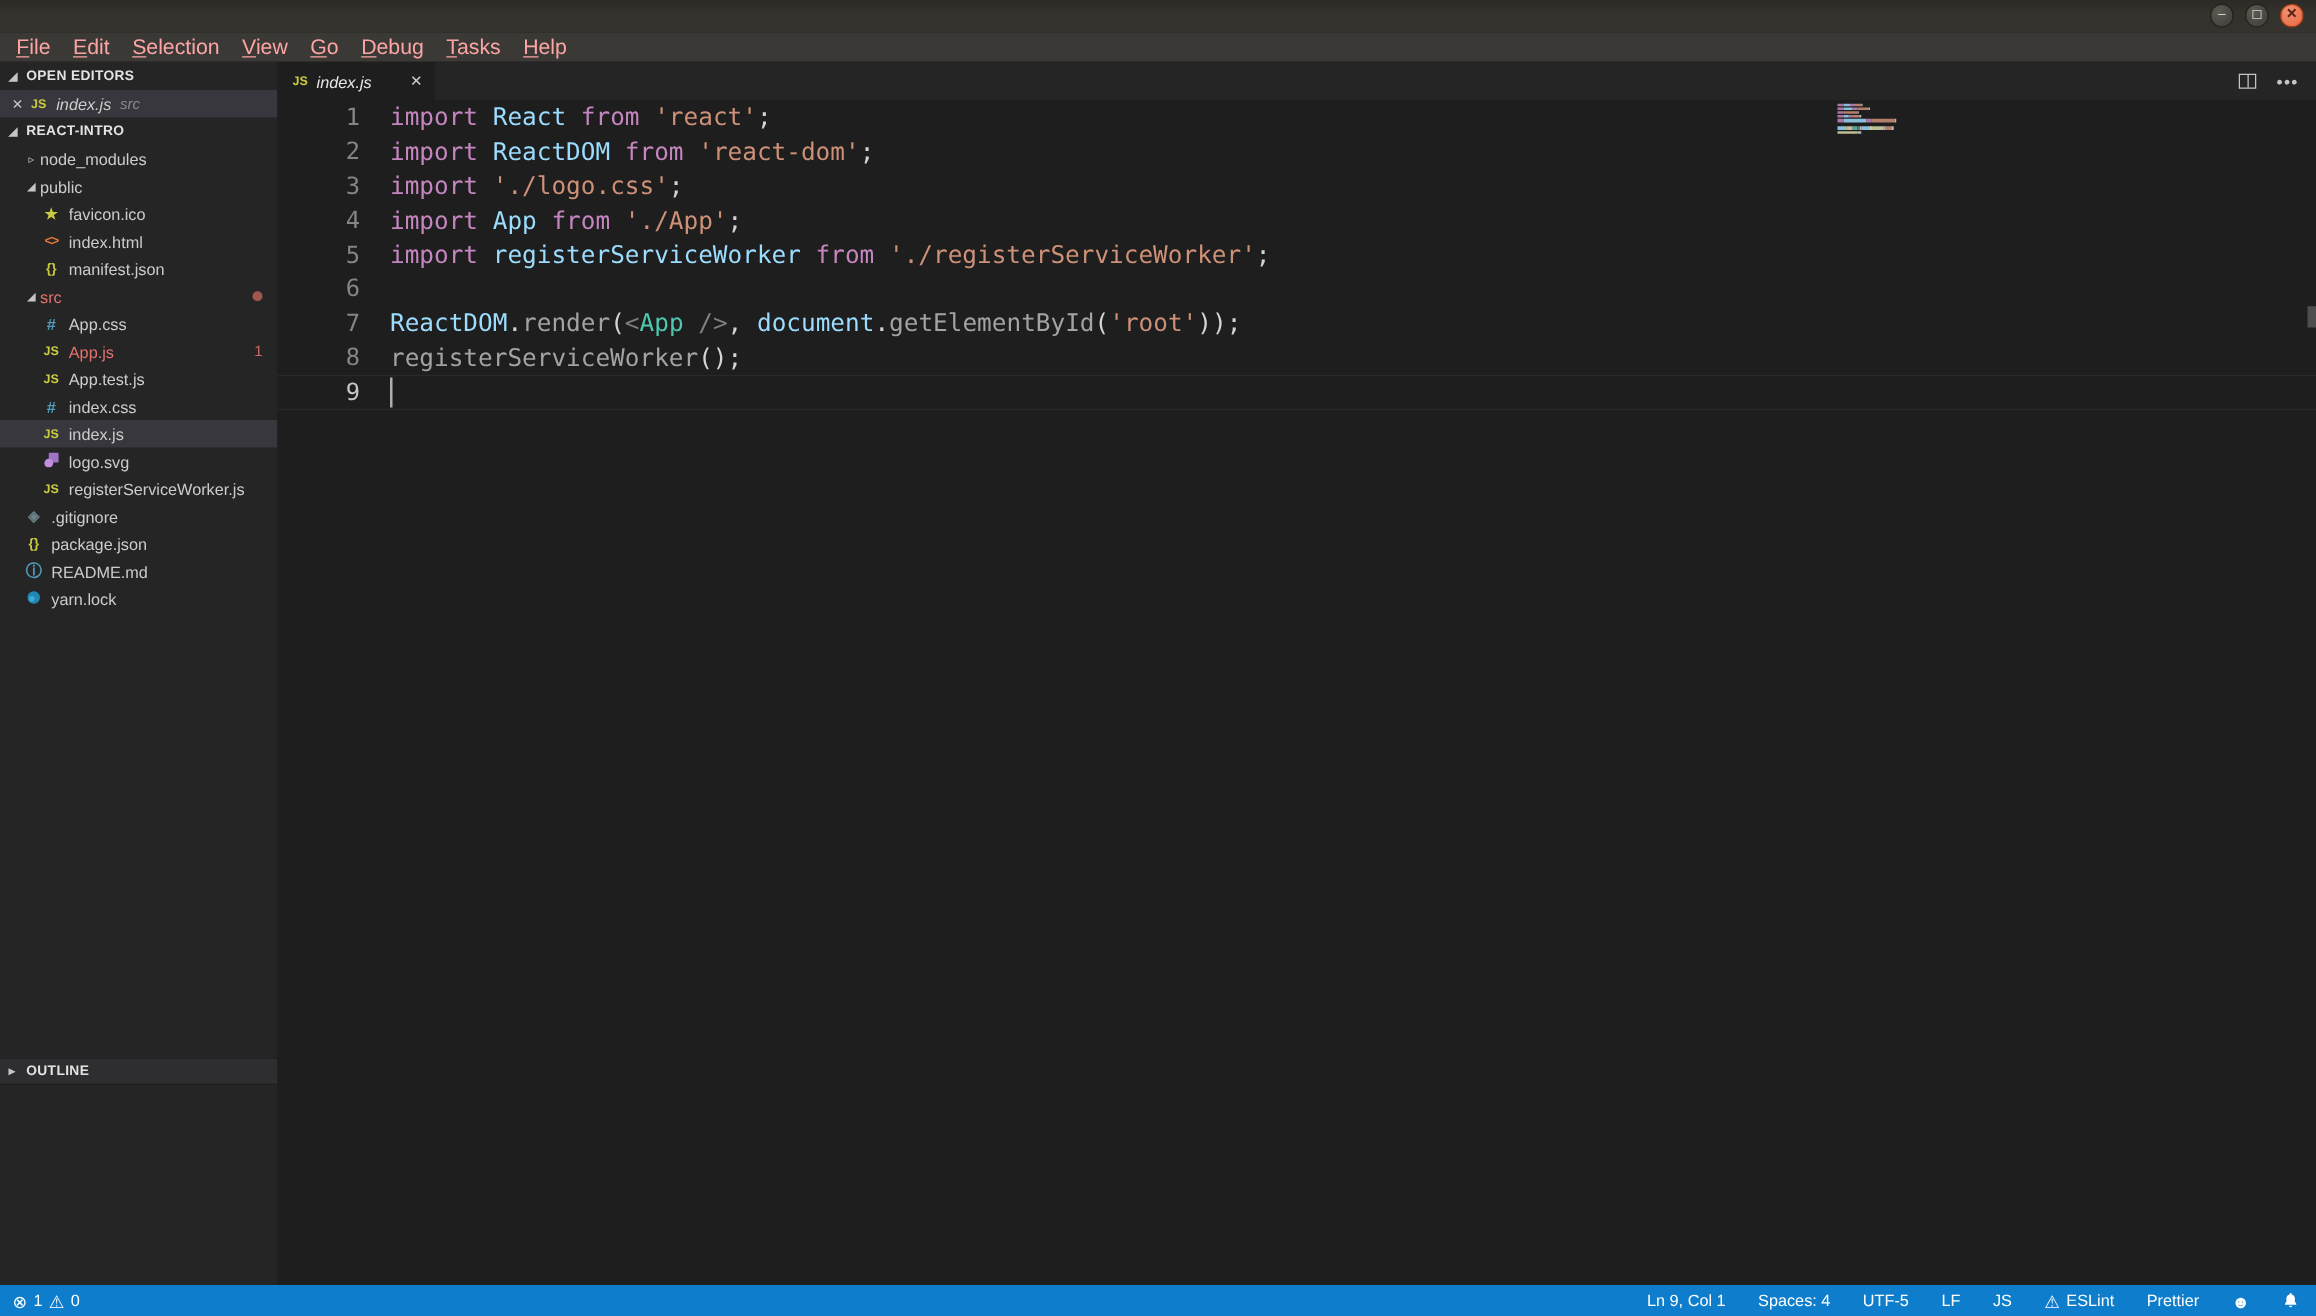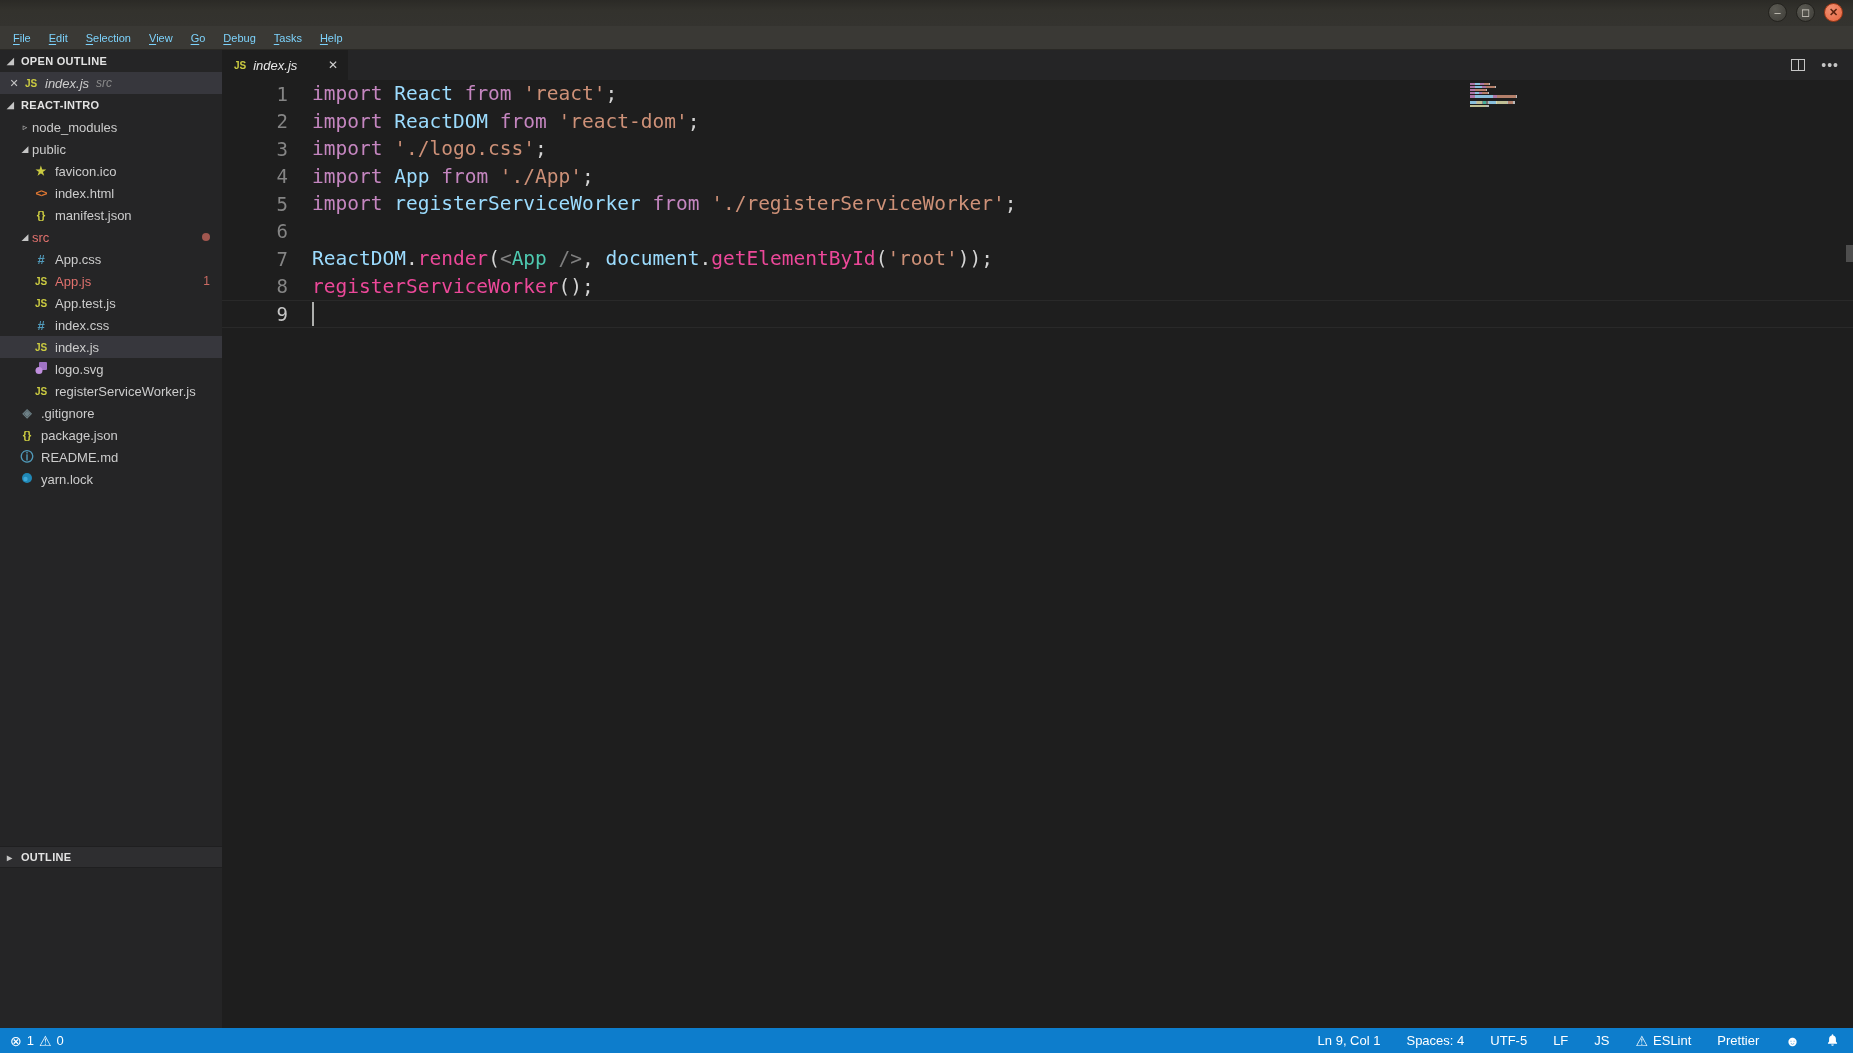--- a/index.html
+++ b/index.html
@@ -13,21 +13,21 @@
   .win-controls { position:absolute; right:10px; top:3px; display:flex; gap:9px; }
   .win-btn { width:19px; height:19px; border-radius:50%; display:flex; align-items:center; justify-content:center;
     font-size:11px; line-height:1; border:1px solid #23221e; color:#d8d4cb;
     background:radial-gradient(circle at 35% 30%, #5b5a53, #3d3c37); cursor:default; }
   .win-btn.close { background:radial-gradient(circle at 35% 30%, #f westpoint09072, #e8663f); background:radial-gradient(circle at 35% 30%, #f09072, #e8663f);
     border-color:#a33a17; color:#5e2410; font-weight:bold; }
   .win-btn span { transform:translateY(-0.5px); }
 
   .menubar { height:24px; background:#3a3935; display:flex; align-items:center; padding-left:4px;
     border-bottom:1px solid #2a2925; }
-  .menu-item { color:#7dd3fc; font-size:11px; padding:3px 9px; border-radius:2px; }
+  .menu-item { color:#fca5a5; font-size:17px; padding:3px 9px; border-radius:2px; }
   .menu-item .u { text-decoration:underline; text-underline-offset:2px; }
 
   
   .main { display:flex; height:978px; }
   .sidebar { width:222px; background:#252526; position:relative; flex:none; color:#cccccc; overflow:hidden; }
   .explorer-title { padding:14px 0 10px 20px; font-size:11px; color:#b3b3b3; letter-spacing:0.5px; }
   .section-header { height:22px; display:flex; align-items:center; font-size:11px; font-weight:bold;
     color:#e3e3e3; padding-left:7px; letter-spacing:0.3px; }
   .section-header .tw { width:14px; font-size:9px; color:#c5c5c5; }
   .row { height:22px; display:flex; align-items:center; font-size:13px; color:#cccccc; position:relative; }
@@ -60,21 +60,21 @@
   .split-icon { width:14px; height:12px; border:1px solid #c5c5c5; position:relative; }
   .split-icon::after { content:""; position:absolute; left:50%; top:0; bottom:0; width:1px; background:#c5c5c5; }
   .more-icon { font-size:14px; letter-spacing:1px; }
 
   .code-area { flex:1; position:relative; font-family:"DejaVu Sans Mono", monospace; font-size:19.5px; }
   .code-line { height:27.5px; display:flex; align-items:center; white-space:pre; position:relative; }
   .code-line.current { border-top:1px solid rgba(255,255,255,0.05); border-bottom:1px solid rgba(255,255,255,0.05); }
   .gutter { width:90px; flex:none; text-align:right; padding-right:24px; color:#858585; font-size:19px; }
   .code-line.current .gutter { color:#c6c6c6; }
   .tok-kw { color:#c586c0;text-align:center; } .tok-id { color:#9cdcfe; } .tok-str { color:#ce9178; }
-  .tok-fn { color:#ec4899; } .tok-cmp { color:#4ec9b0; } .tok-pun { color:#d4d4d4; } .tok-jsxb { color:#808080; }
+  .tok-fn { color:#a3a3a3; } .tok-cmp { color:#4ec9b0; } .tok-pun { color:#d4d4d4; } .tok-jsxb { color:#808080; }
   .cursor { display:inline-block; width:2px; height:24px; background:#aeafad; vertical-align:middle; }
   .minimap { position:absolute; top:3px; left:1248px; width:70px; }
   .mm-line { display:flex; height:2.2px; margin-bottom:0.9px; }
   .mm-line span { height:100%; display:block; opacity:0.85; }
   .overview-mark { position:absolute; right:0; top:165px; width:7px; height:17px; background:#4e4e4e; }
 
   
   .statusbar { height:25px; background:#0d7dcc; color:#ffffff; display:flex; align-items:center;
     font-size:13px; padding:0 10px; }
   .sb-group { display:flex; align-items:center; gap:5px; margin-right:14px; }
@@ -107,21 +107,21 @@
     <div class="menu-item"><span class="u">G</span>o</div>
     <div class="menu-item"><span class="u">D</span>ebug</div>
     <div class="menu-item"><span class="u">T</span>asks</div>
     <div class="menu-item"><span class="u">H</span>elp</div>
   </div>
 
 <div class="main">
   <div class="sidebar">
     <div class="section-header">
       <span class="tw">◢</span>
-      <span>OPEN OUTLINE</span>
+      <span>OPEN EDITORS</span>
     </div>
     <div id="open-editors">
         <div class="row selected">
           <span class="close-x">✕</span>
           <span class="fico ico-js">JS</span>
           <span class="lbl" style="font-style: italic;">index.js</span>
           <span class="detail">src</span>
         </div>
       </div>
     <div class="section-header">

